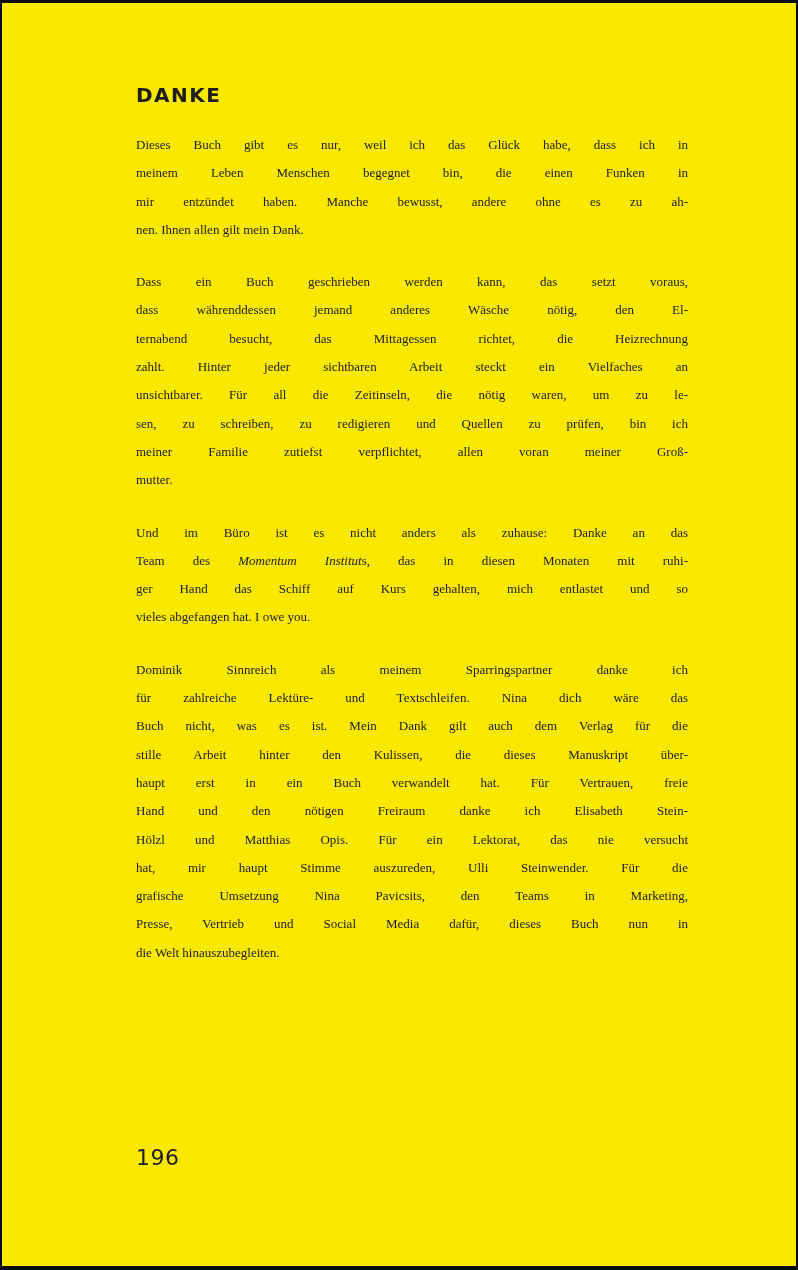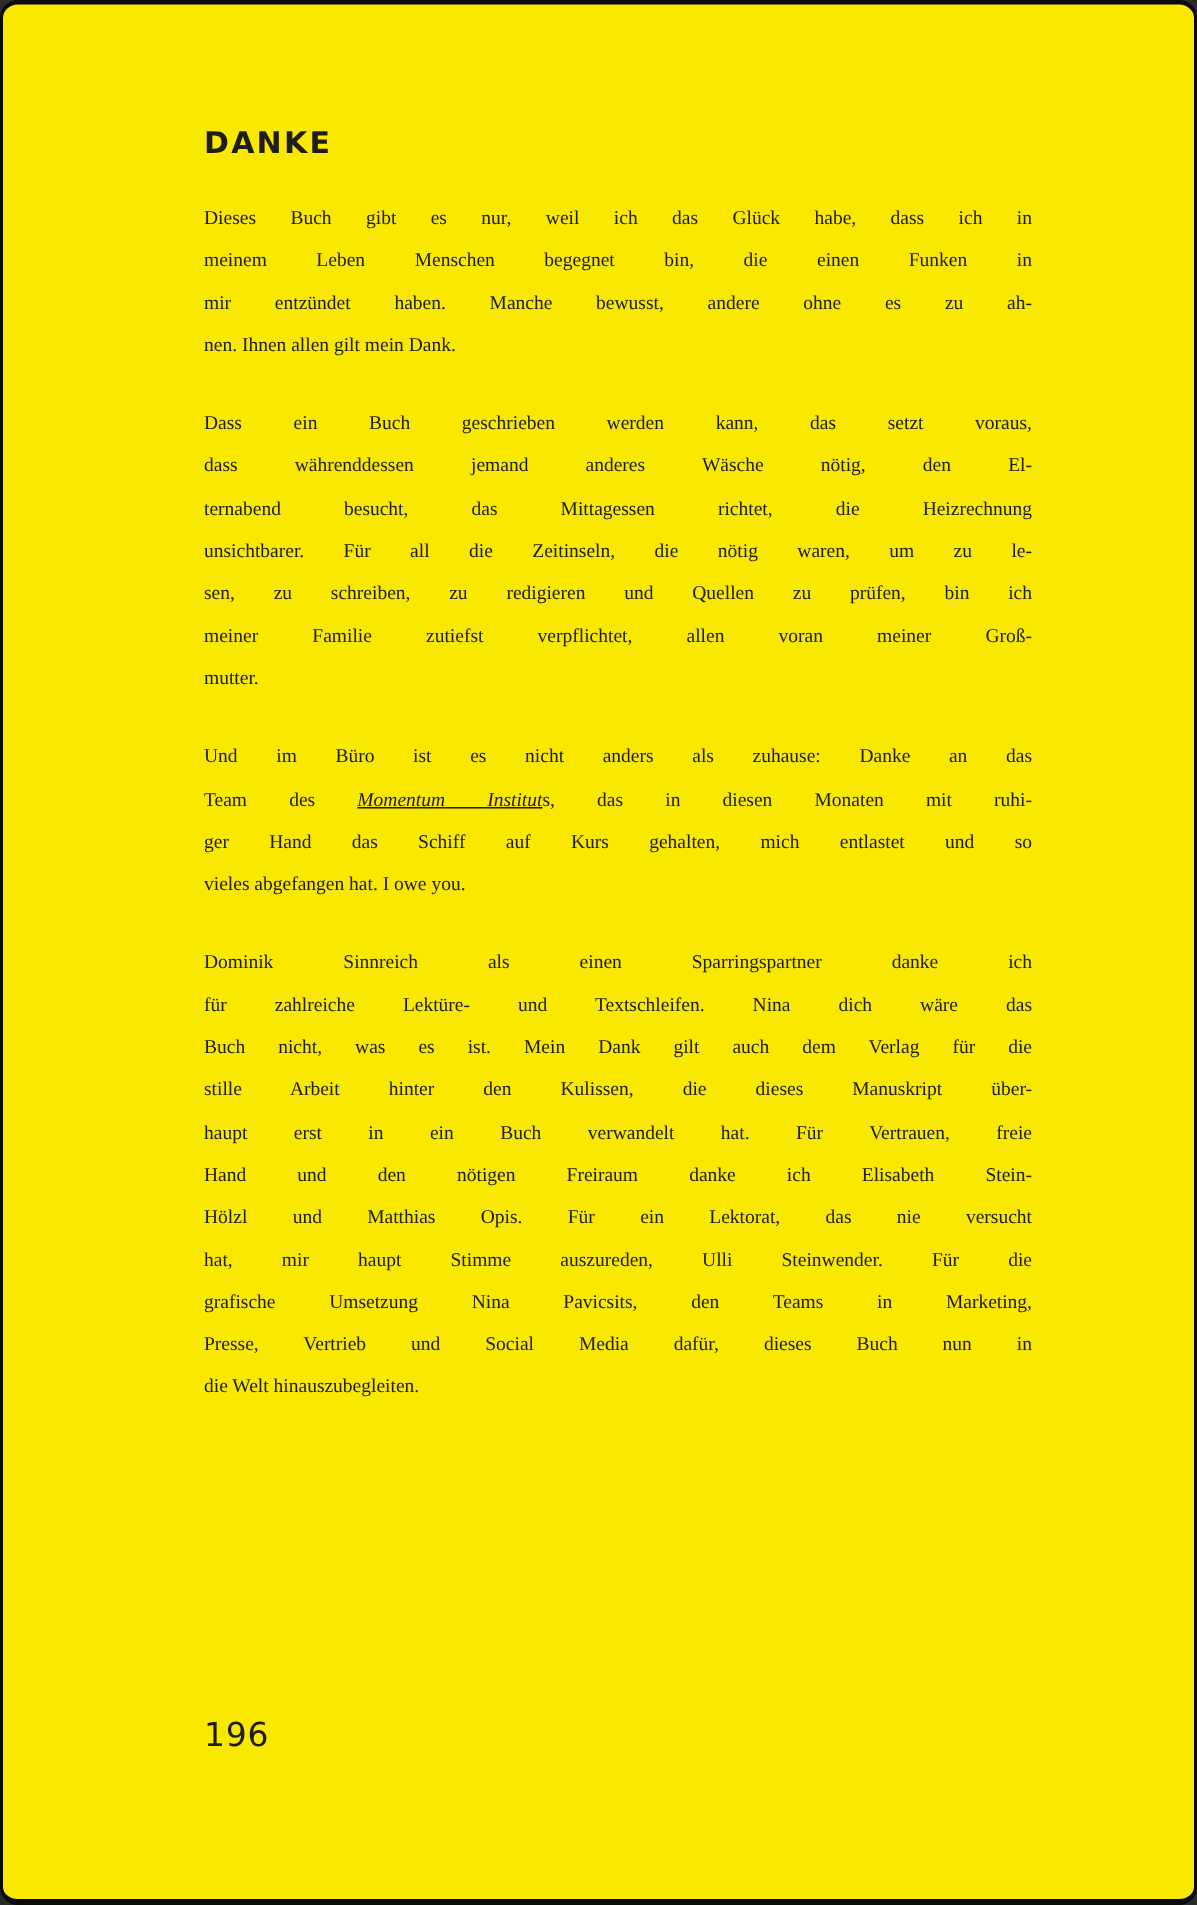--- a/index.html
+++ b/index.html
@@ -10,21 +10,20 @@
   .page {
     position: relative;
     width: 798px;
     height: 1270px;
     box-sizing: border-box;
     background: var(--page-bg, #F9E800);
     border-style: solid;
     border-color: var(--frame, #0a0a0a);
     border-width: 3px 2px 4px 2px;
     overflow: hidden;
-    border-radius: 12px;
   }
   .heading {
     position: absolute;
     left: 134px;
     top: 80px;
     margin: 0;
     font-family: "DejaVu Sans", sans-serif;
     font-weight: bold;
     font-size: 20px;
     letter-spacing: 1.5px;
@@ -39,21 +38,21 @@
     font-size: 13px;
     line-height: 28.3px;
   }
   .para { margin: 0 0 24px 0; }
   .line {
     display: block;
     text-align: justify;
     text-align-last: justify;
   }
   .line.last { text-align-last: left; }
-  .italic { font-style: italic; text-decoration: underline; }
+  .italic { font-style: italic; }
   .page-number {
     position: absolute;
     left: 134px;
     top: 1142px;
     font-family: "DejaVu Sans", sans-serif;
     font-weight: normal;
     font-size: 22px;
     letter-spacing: 0.5px;
     color: var(--ink, #1f1d18);
   }
@@ -67,33 +66,34 @@
       <p class="para">
         <span class="line">Dieses Buch gibt es nur, weil ich das Glück habe, dass ich in</span>
         <span class="line">meinem Leben Menschen begegnet bin, die einen Funken in</span>
         <span class="line">mir entzündet haben. Manche bewusst, andere ohne es zu ah-</span>
         <span class="line last">nen. Ihnen allen gilt mein Dank.</span>
       </p>
       <p class="para">
         <span class="line">Dass ein Buch geschrieben werden kann, das setzt voraus,</span>
         <span class="line">dass währenddessen jemand anderes Wäsche nötig, den El-</span>
         <span class="line">ternabend besucht, das Mittagessen richtet, die Heizrechnung</span>
+        <span class="line">zahlt. Hinter jeder sichtbaren Arbeit steckt ein Vielfaches an</span>
         <span class="line">unsichtbarer. Für all die Zeitinseln, die nötig waren, um zu le-</span>
         <span class="line">sen, zu schreiben, zu redigieren und Quellen zu prüfen, bin ich</span>
         <span class="line">meiner Familie zutiefst verpflichtet, allen voran meiner Groß-</span>
         <span class="line last">mutter.</span>
       </p>
       <p class="para">
         <span class="line">Und im Büro ist es nicht anders als zuhause: Danke an das</span>
         <span class="line"><span>Team des </span><span class="italic">Momentum Institut</span><span>s, das in diesen Monaten mit ruhi-</span></span>
         <span class="line">ger Hand das Schiff auf Kurs gehalten, mich entlastet und so</span>
         <span class="line last">vieles abgefangen hat. I owe you.</span>
       </p>
       <p class="para">
-        <span class="line">Dominik Sinnreich als einen Sparringspartner danke ich</span>
+        <span class="line">Dominik Sinnreich als meinem Sparringspartner danke ich</span>
         <span class="line">für zahlreiche Lektüre- und Textschleifen. Nina dich wäre das</span>
         <span class="line">Buch nicht, was es ist. Mein Dank gilt auch dem Verlag für die</span>
         <span class="line">stille Arbeit hinter den Kulissen, die dieses Manuskript über-</span>
         <span class="line">haupt erst in ein Buch verwandelt hat. Für Vertrauen, freie</span>
         <span class="line">Hand und den nötigen Freiraum danke ich Elisabeth Stein-</span>
         <span class="line">Hölzl und Matthias Opis. Für ein Lektorat, das nie versucht</span>
         <span class="line">hat, mir haupt Stimme auszureden, Ulli Steinwender. Für die</span>
         <span class="line">grafische Umsetzung Nina Pavicsits, den Teams in Marketing,</span>
         <span class="line">Presse, Vertrieb und Social Media dafür, dieses Buch nun in</span>
         <span class="line last">die Welt hinauszubegleiten.</span>

